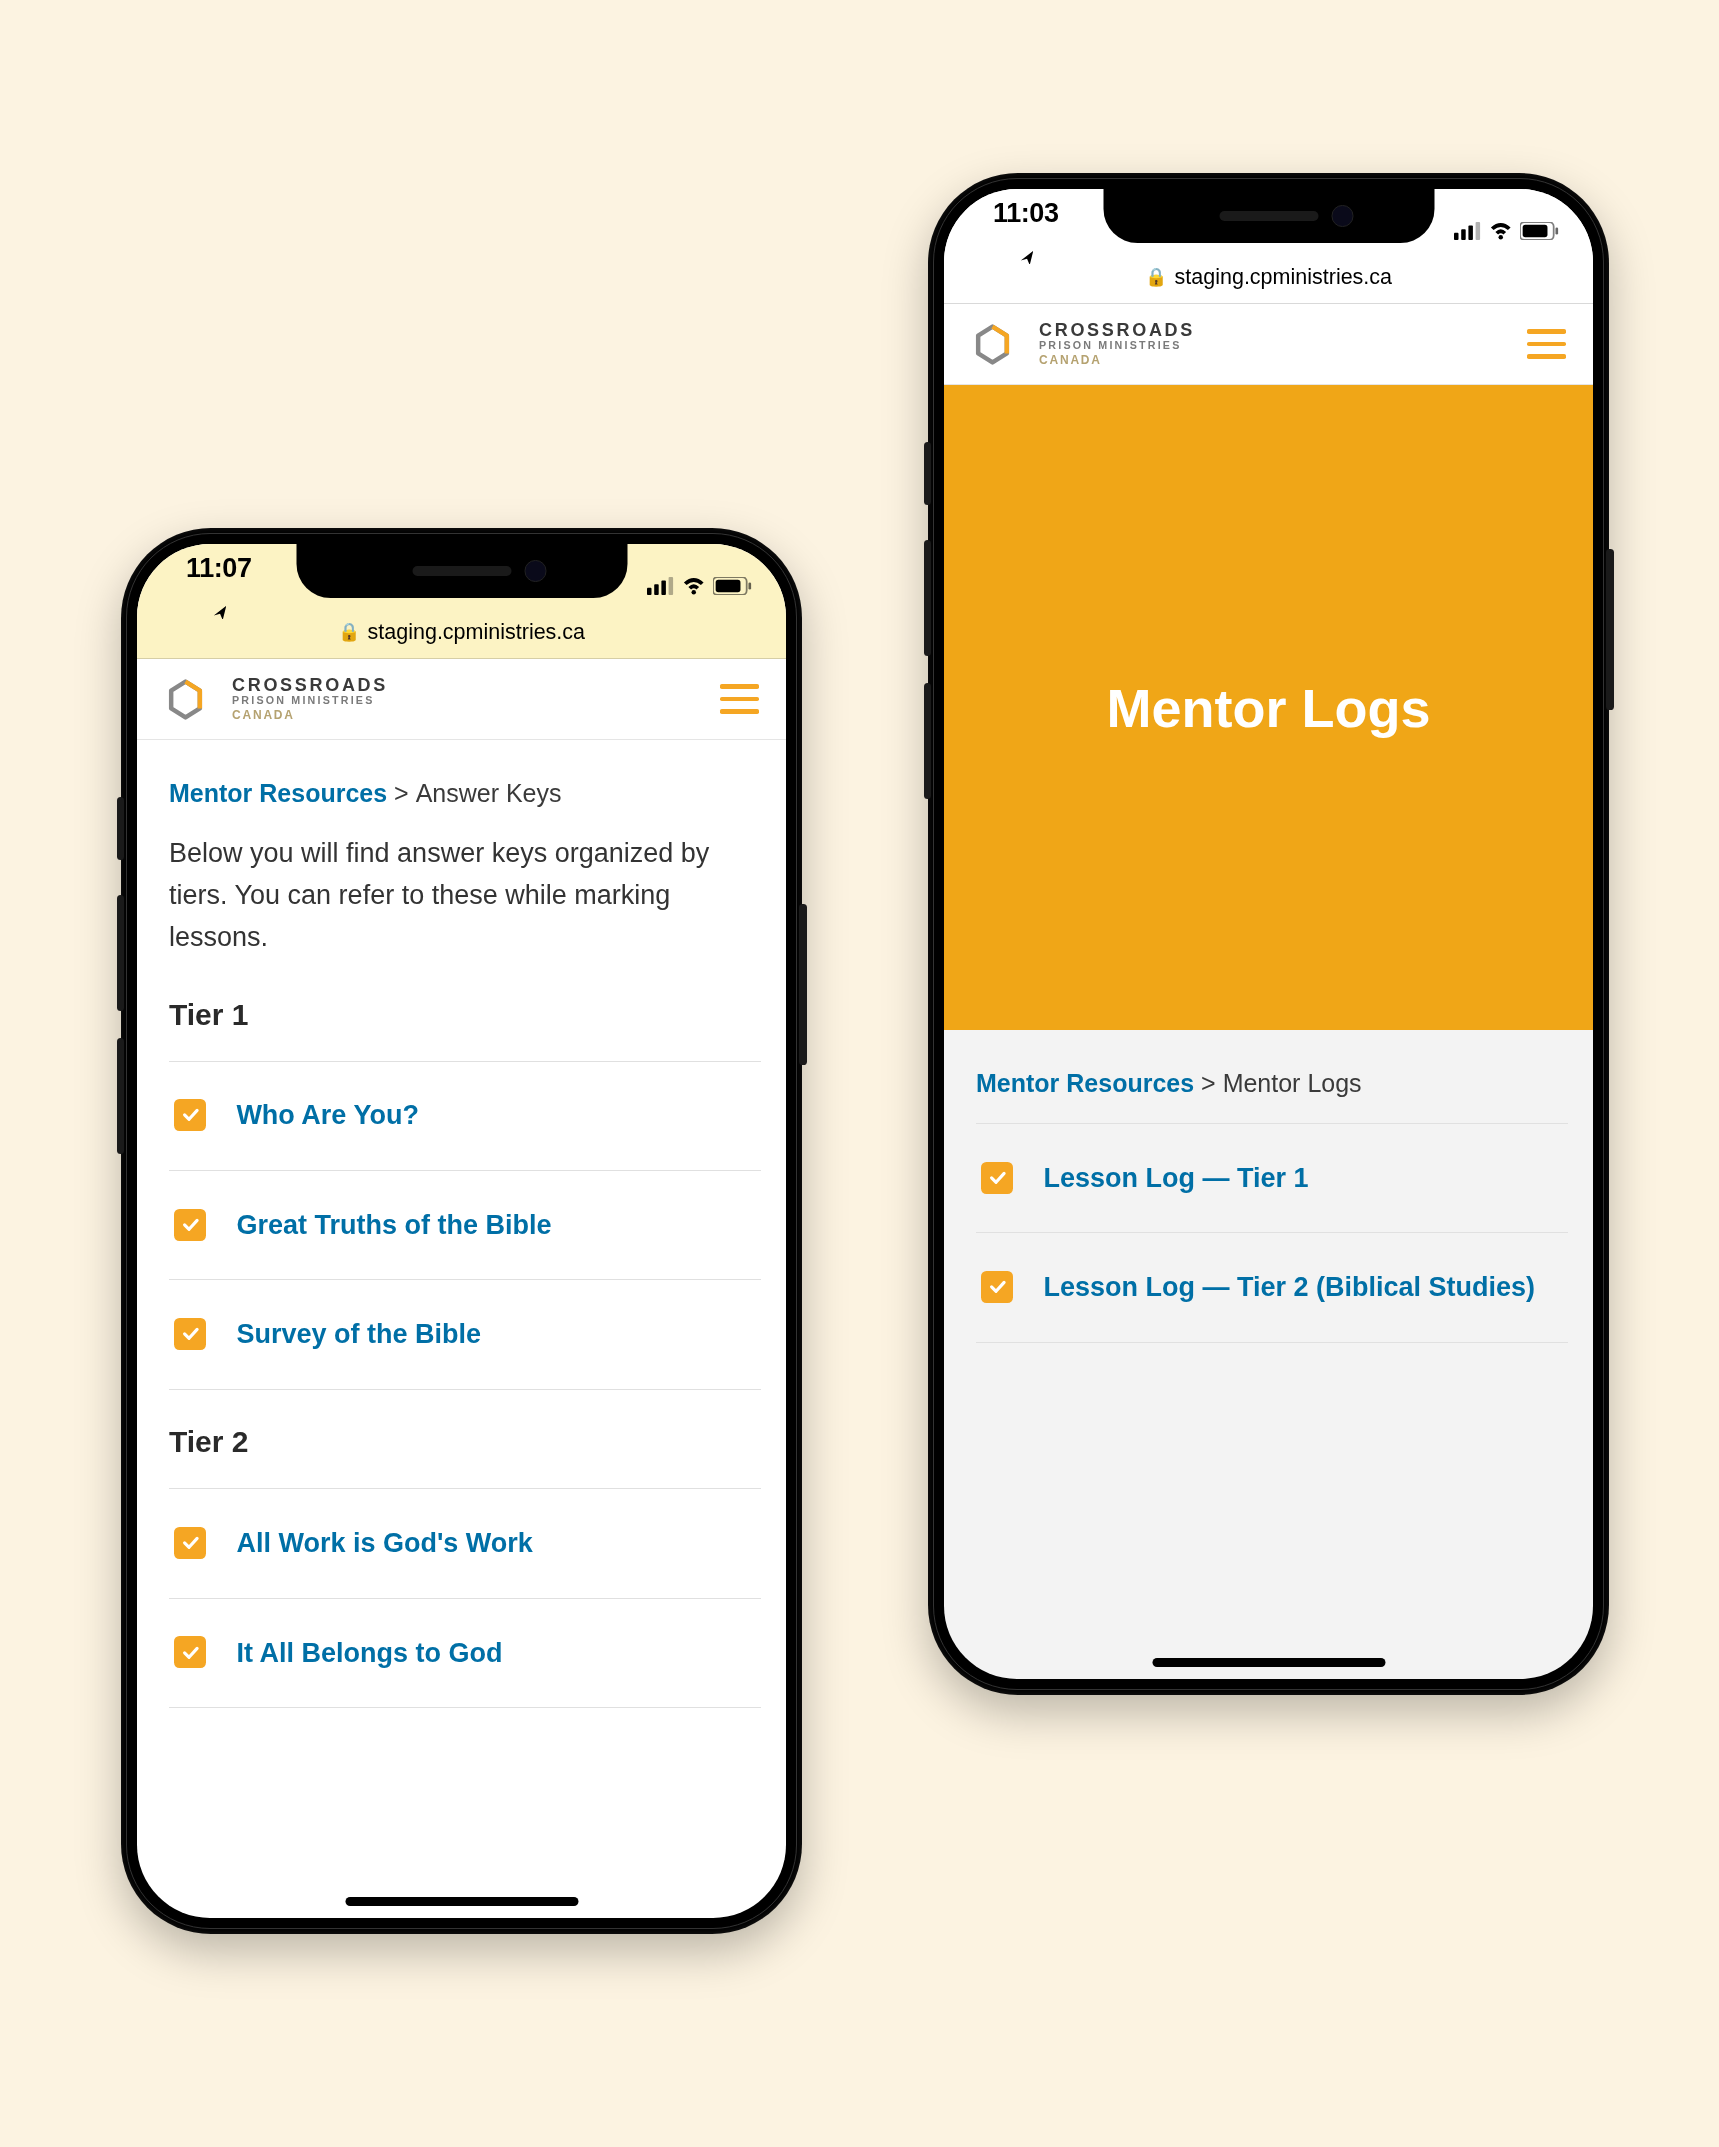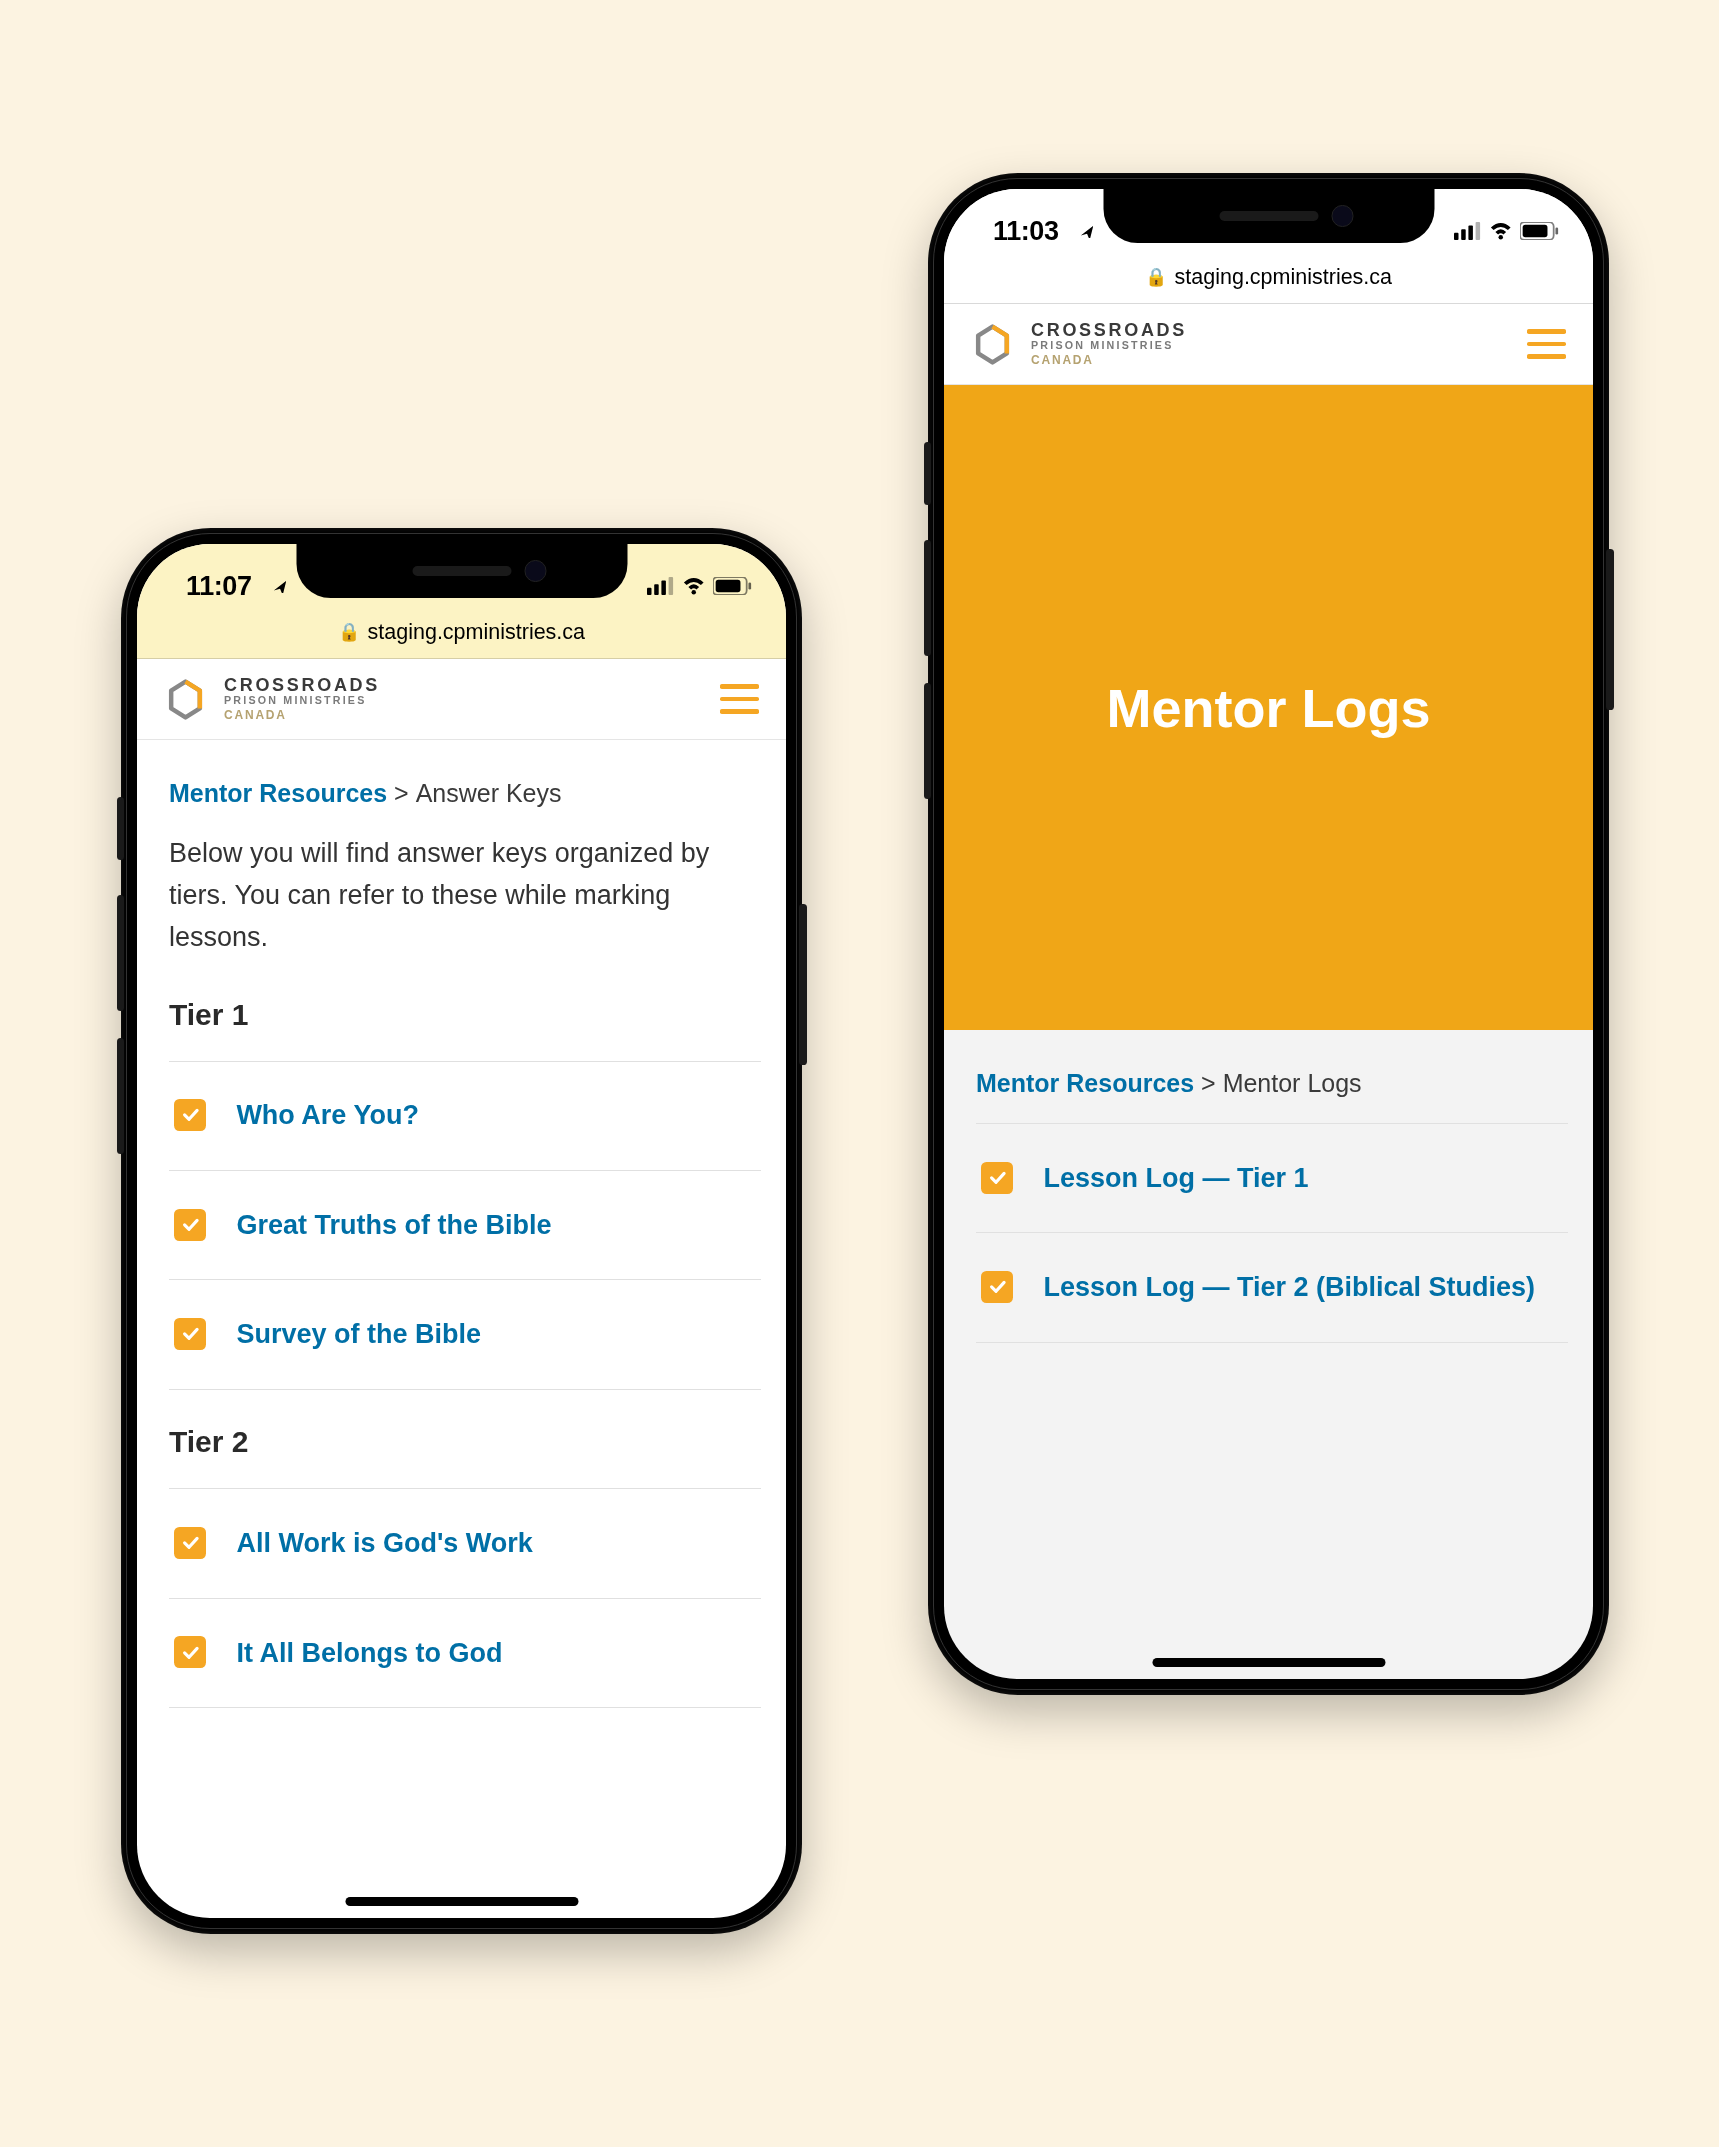--- a/index.html
+++ b/index.html
@@ -69,21 +69,21 @@
   .status-bar {
     display: flex;
     justify-content: space-between;
     align-items: center;
     padding: 19.7px 34px 3.6px 49px;
     height: 68px;
     font-size: 27px;
     font-weight: 600;
     letter-spacing: -0.4px;
   }
-  .status-left { display: flex; align-items: center; gap: 20px; }
+  .status-left { display: flex; align-items: center; gap: 20px; flex-direction: column; }
   .status-right { display: flex; align-items: center; gap: 9px; }
   .status-right svg { display: block; }
   .url-bar {
     height: 47px;
     display: flex;
     align-items: center;
     justify-content: center;
     gap: 7.2px;
     font-size: 21.5px;
     color: #000;
@@ -93,21 +93,21 @@
   .url-bar .lock { font-size: 18px; }
   .site-header {
     height: 81px;
     background: #fff;
     display: flex;
     align-items: center;
     justify-content: space-between;
     padding: 0 27px 0 27px;
     border-bottom: 0.9px solid #e5e5e5;
   }
-  .logo { display: flex; align-items: center; gap: 17px; }
+  .logo { display: flex; align-items: center; gap: 25px; }
   .logo-mark {
     width: 43px; height: 43px;
   }
   .logo-text { display: flex; flex-direction: column; line-height: 1.05; }
   .logo-text .l1 { font-size: 18px; letter-spacing: 2.7px; font-weight: 700; color: #3a3a3a; }
   .logo-text .l2 { font-size: 10.7px; letter-spacing: 2.2px; color: #7a7a7a; font-weight: 600; }
   .logo-text .l3 { font-size: 12px; letter-spacing: 1.8px; color: #b5a270; font-weight: 600; margin-top: 2.7px; }
   .hamburger {
     width: 39px;
     display: flex;

